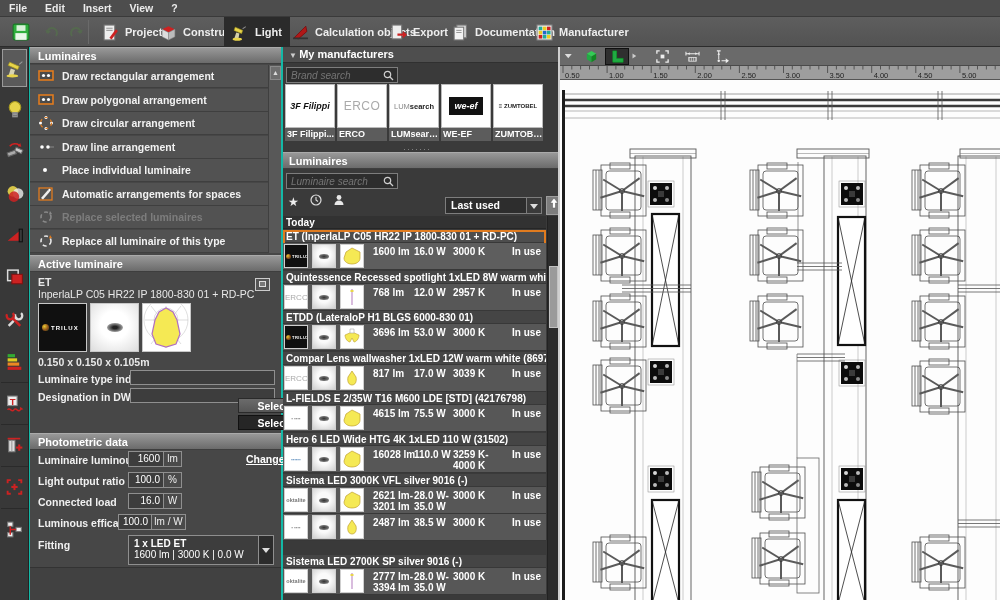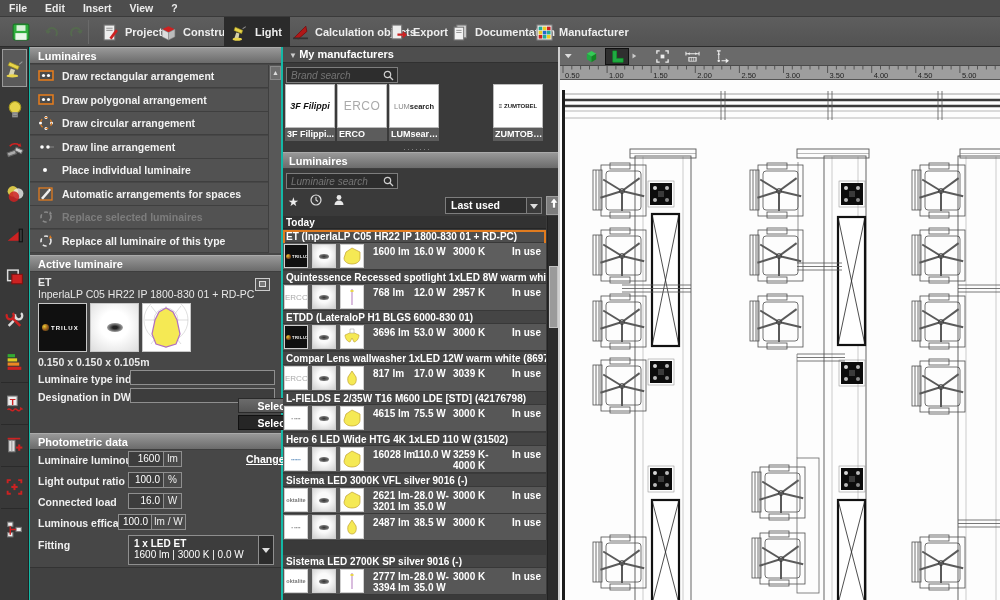--- a/index.html
+++ b/index.html
@@ -460,20 +460,26 @@
           <div class="brand-logo">
             <span style="color:#aaa;font-size:12px;letter-spacing:0.5px;">ERCO</span>
           </div>
                  <div class="brand-name">ERCO</div>
         </div>
         <div class="brand-card" style="left: 106px;">
           <div class="brand-logo">
             <span style="font-size:7.5px;color:#888;">LUM<b style="color:#222;">search</b></span>
           </div>
                  <div class="brand-name">LUMsearch</div>
+        </div>
+        <div class="brand-card" style="left: 158px;">
+          <div class="brand-logo">
+            <span style="background:#111;color:#fff;font-weight:bold;font-style:italic;font-size:9px;padding:4px 5px;">we-ef</span>
+          </div>
+                 <div class="brand-name">WE-EF</div>
         </div>
         <div class="brand-card" style="left: 210px;">
           <div class="brand-logo">
             <span style="color:#222;font-size:6px;font-weight:bold;">≡ ZUMTOBEL</span>
           </div>
                  <div class="brand-name">ZUMTOBEL</div>
         </div>
       </div>
     <div id="drag-dots" style="top:97px;">·······</div>
 

